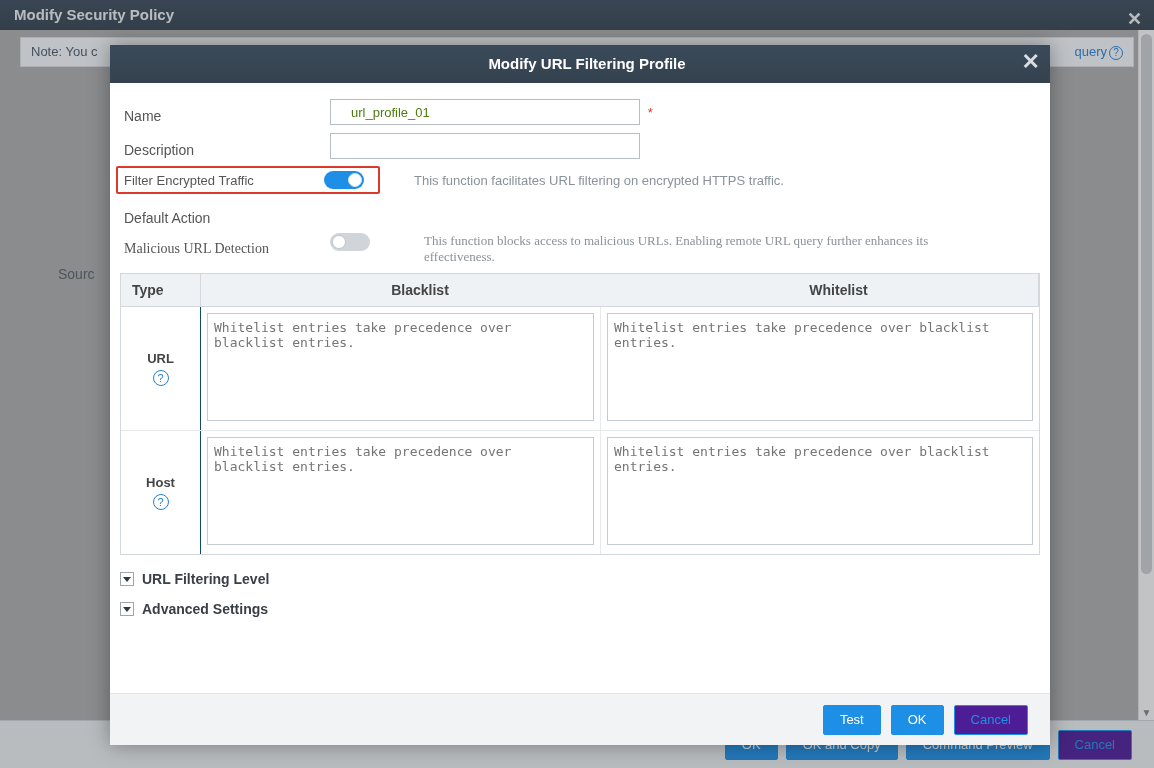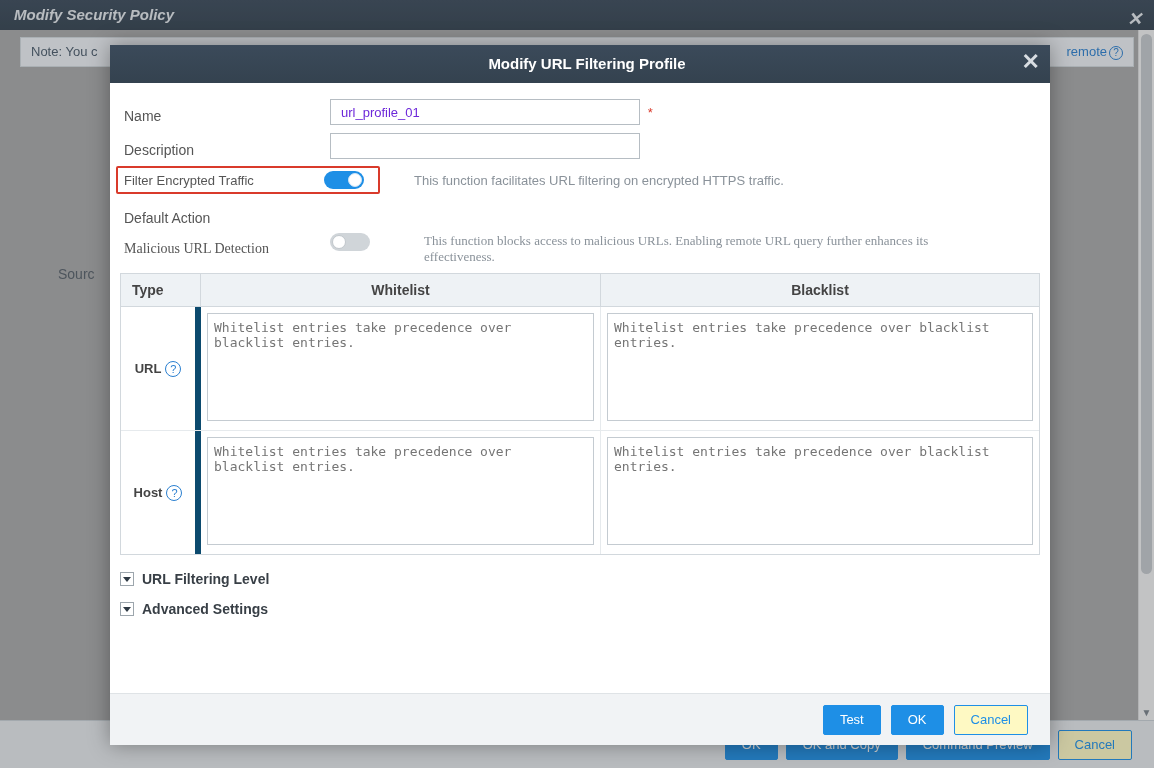--- a/index.html
+++ b/index.html
@@ -1,48 +1,48 @@
 <!DOCTYPE html>
 <html><head>
 <meta charset="utf-8">
 <style>
   * { box-sizing: border-box; margin: 0; padding: 0; }
   html, body { width: 1154px; height: 768px; font-family: Arial, Helvetica, sans-serif; font-size: 13px; color: #555; background: #f0f0f0; overflow: hidden; }
   .root { position: relative; width: 1154px; height: 768px; background: #a8a8a8; }
 
   
-  .outer-header { position: absolute; left: 0; top: 0; right: 0; height: 30px; background: linear-gradient(#3b4a5a,#34424f); color: #e4e8ec; font-size: 15px; font-weight: bold; padding-left: 14px; line-height: 30px; font-style: italic; }
+  .outer-header { position: absolute; left: 0; top: 0; right: 0; height: 30px; background: linear-gradient(#3b4a5a,#34424f); color: #e4e8ec; font-size: 15px; font-weight: bold; padding-left: 14px; line-height: 30px; }
   .outer-close { position: absolute; right: 12px; top: 4px; color: #e4e8ec; font-size: 18px; cursor: pointer; }
 
   .note-row { position: absolute; left: 20px; top: 37px; right: 20px; height: 30px; background: #eef1f4; border:1px solid #d2d8dd; color: #4a5a6a; padding: 6px 10px; font-size: 13px; }
   .note-row .note-right { position: absolute; right: 10px; top: 6px; color: #2a7fd0; }
   .note-right .q { display:inline-block; width:14px; height:14px; border:1px solid #2a7fd0; border-radius:50%; text-align:center; line-height:12px; font-size:10px; margin-left:2px;}
 
   .sourc-label { position: absolute; left: 58px; top: 266px; color: #565f68; font-size: 14px;}
 
   
   .outer-bottom { position:absolute; left:0; right:0; bottom:0; height:48px; background:#e6e9eb; border-top:1px solid #c8cfd4; display:flex; justify-content:flex-end; align-items:center; gap:8px; padding-right:22px;}
   .btn { height:30px; padding:0 16px; font-size:13px; border-radius:2px; cursor:pointer; }
   .btn-blue { background:#1e8fe6; border:1px solid #1e8fe6; color:#fff;}
-  .btn-white { background:#fef9c3; border:1px solid #1e8fe6; color:#1e8fe6;}
+  .btn-white { background:#4c1d95; border:1px solid #1e8fe6; color:#1e8fe6;}
 
   
   .dim { position:absolute; left:0; top:0; right:0; bottom:0; background:rgba(50,55,60,0.25); }
 
   
   .modal { position:absolute; left:110px; top:45px; width:940px; height:700px; background:#fff; box-shadow:0 0 20px rgba(0,0,0,0.35);}
   .modal-header { height:38px; background:linear-gradient(#3b4a5a,#34424f); color:#fff; font-size:15px; font-weight:bold; padding-left:14px; line-height:38px; position:relative;text-align:center;}
   .modal-close { position:absolute; right:10px; top:6px; font-size:22px; color:#d8dde2; cursor:pointer; line-height:22px;}
 
   .modal-body { padding: 14px 10px 0 10px; height: 610px; overflow:hidden; }
 
   .form-row { display:flex; align-items:center; min-height:30px; margin-bottom:4px; }
   .form-label { width:210px; padding-left:4px; color:#555; font-size:14px;margin-top:8px; }
   .form-control { }
-  .text-input { width:310px; height:26px; border:1px solid #b6bdc3; padding:2px 10px; font-size:13px; color:#6d28d9;}
+  .text-input { width:310px; height:26px; border:1px solid #b6bdc3; padding:2px 20px; font-size:13px; color:#4d7c0f;}
   .req { color:#d93a2b; margin-left:4px;}
   .select { width:310px; height:26px; border:1px solid #b6bdc3; background:#fff; display:flex; align-items:center; justify-content:space-between; padding:0 8px; font-size:13px; cursor:pointer;}
   .select .caret { width:0;height:0;border-left:5px solid transparent;border-right:5px solid transparent;border-top:6px solid #5a646e;}
 
   .hint { color:#8a929a; font-size:13px; margin-left:34px; max-width:530px;}
 
   .toggle { width:40px; height:18px; border-radius:9px; position:relative; cursor:pointer; display:inline-block; vertical-align:middle;}
   .toggle.on { background:#1e8fe6;}
   .toggle.on .knob { position:absolute; right:2px; top:2px; width:14px; height:14px; background:#fff; border-radius:50%; border:1px solid #cfe4f6;}
   .toggle.off { background:#d0d5d9;}
@@ -52,21 +52,21 @@
 
   .table-wrap { margin-top:8px; border:1px solid #d2d8dd;}
   .thead { display:flex; background:#eef2f5; border-bottom:1px solid #d2d8dd;}
   .th { padding:8px 10px; font-weight:bold; color:#444; font-size:14px;}
   .th.type { width:80px; border-right:1px solid #d2d8dd;padding-left:11px;}
   .th.wl { width:400px; border-right:1px solid #d2d8dd; text-align:center;}
   .th.bl { flex:1; text-align:center;}
 
   .trow { display:flex; border-bottom:1px solid #e6eaed;}
   .trow:last-child { border-bottom:none;}
-  .tcell-type { width:80px; border-right:6px solid #0c4a6e; display:flex; flex-direction:row; align-items:center; justify-content:center; font-size:13px; color:#444; font-weight:bold; gap:4px;}
+  .tcell-type { width:80px; border-right:1px solid #0c4a6e; display:flex; flex-direction:column; align-items:center; justify-content:center; font-size:13px; color:#444; font-weight:bold; gap:4px;}
   .help-icon { width:16px; height:16px; border:1.5px solid #2a7fd0; color:#2a7fd0; border-radius:50%; font-size:11px; line-height:14px; text-align:center; cursor:pointer; font-weight:normal;}
   .tcell-box { padding:6px; }
   .tcell-box.wl { width:400px; border-right:1px solid #e6eaed;}
   .tcell-box.bl { flex:1;}
   .textarea { width:100%; height:108px; border:1px solid #c4cbd1; padding:6px; font-size:13px; color:#8a929a; resize:none;}
 
   .accordion { margin-top:16px;}
   .acc-item { display:flex; align-items:center; gap:8px; margin-bottom:14px; cursor:pointer;}
   .acc-caret { width:14px; height:14px; border:1px solid #9da6ad; display:flex; align-items:center; justify-content:center;}
   .acc-caret .tri { width:0;height:0;border-left:4px solid transparent;border-right:4px solid transparent;border-top:5px solid #2f3a44;}
@@ -86,21 +86,21 @@
 <div class="root">
 
   <div class="outer-header">
     <span>Modify Security Policy</span>
     <span class="outer-close">✕</span>
   </div>
 
   <div class="note-row">
     <span>Note: You c</span>
     <span class="note-right">
-      <span>remote</span><span class="q">?</span>
+      <span>query</span><span class="q">?</span>
     </span>
   </div>
 
   <div class="sourc-label">Sourc</div>
 
   <div class="vscroll">
     <div class="arr up">▲</div>
     <div class="thumb"></div>
     <div class="arr dn">▼</div>
   </div>
@@ -155,22 +155,22 @@
         <div class="form-label">Malicious URL Detection</div>
         <span class="toggle off">
             <span class="knob"></span>
           </span>
         <span class="hint" style="margin-left:54px;">This function blocks access to malicious URLs. Enabling remote URL query further enhances its effectiveness.</span>
       </div>
 
       <div class="table-wrap">
         <div class="thead">
           <div class="th type">Type</div>
+          <div class="th bl">Blacklist</div>
           <div class="th wl">Whitelist</div>
-          <div class="th bl">Blacklist</div>
         </div>
 
         <div class="trow">
           <div class="tcell-type">
             <span>URL</span>
             <span class="help-icon">?</span>
           </div>
           <div class="tcell-box wl"><textarea class="textarea" placeholder="Whitelist entries take precedence over blacklist entries." style=""></textarea></div>
           <div class="tcell-box bl"><textarea class="textarea" placeholder="Whitelist entries take precedence over blacklist entries." style=""></textarea></div>
         </div>

